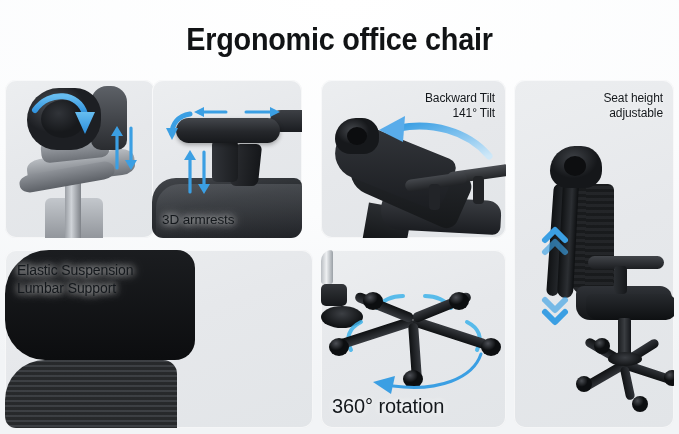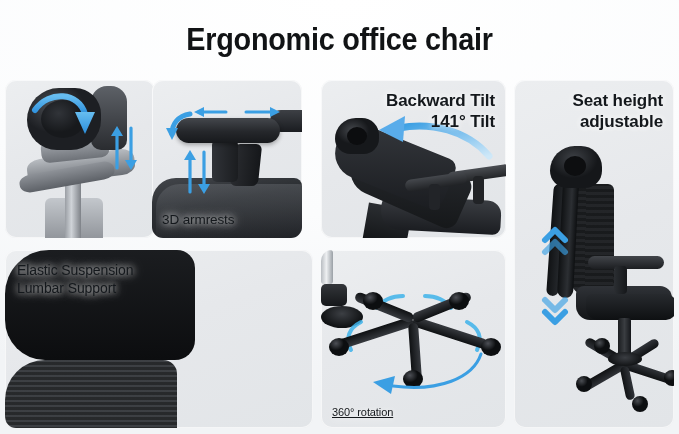--- a/index.html
+++ b/index.html
@@ -49,22 +49,22 @@
     font-size:13.5px;
     line-height:1.18;
     font-weight:400;
     letter-spacing:-0.1px;
     white-space:pre-line;
     z-index:9;
     text-shadow:0 0 6px rgba(255,255,255,.85),0 0 12px rgba(255,255,255,.7);
   }
   .cap-bl{left:10px;bottom:10px;}
   .cap-tl{left:12px;top:12px;font-size:14px;line-height:1.26;}
-  .cap-tr{right:11px;top:11px;text-align:right;font-size:17px;line-height:1.22;font-weight:bold;}
-  .cap-b{left:11px;bottom:9px;font-size:11px;text-decoration:underline;}
+  .cap-tr{right:11px;top:11px;text-align:right;font-size:12px;line-height:1.22;}
+  .cap-b{left:11px;bottom:9px;font-size:20px;}
 
   .scene{position:absolute;inset:0;}
 
   
   .blk{position:absolute;background:#24262a;}
   .soft{border-radius:50%;}
 
   
   .p1 .post{
     left:60px;top:70px;width:16px;height:95px;

